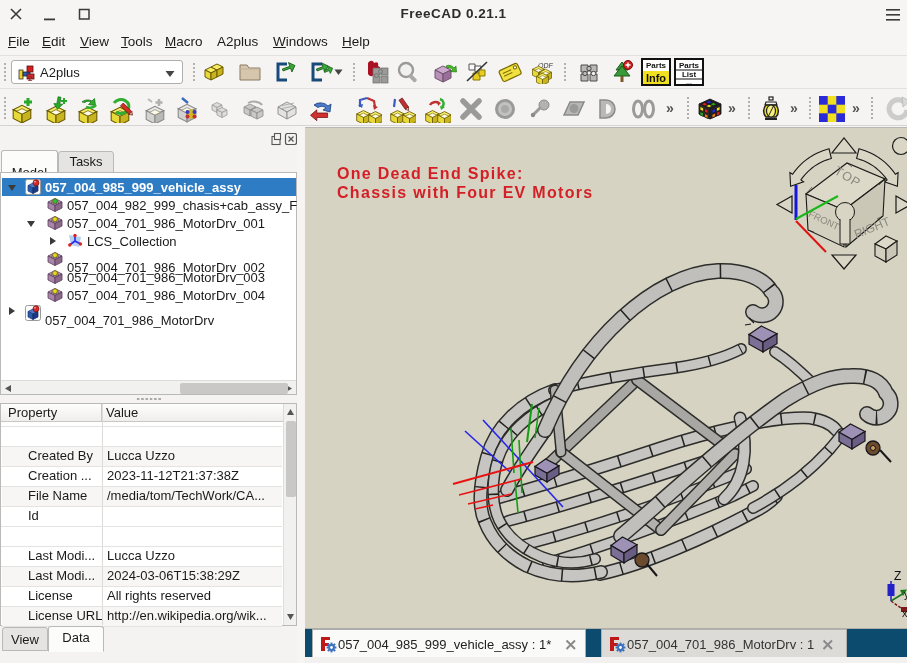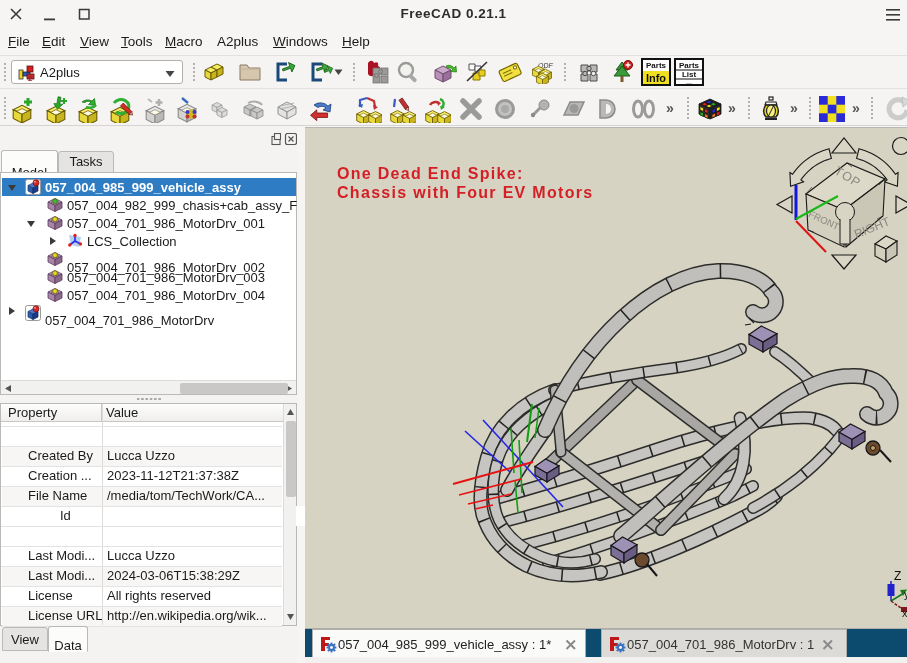--- a/index.html
+++ b/index.html
@@ -532,21 +532,21 @@
 <div class="pval">Lucca Uzzo</div>
 </div>
 <div class="prow" style="top:62px;background:#ffffff;">
 <div class="pname">Creation ...</div>
 <div class="pval">2023-11-12T21:37:38Z</div>
 </div>
 <div class="prow" style="top:82px;background:#f7f6f5;">
 <div class="pname">File Name</div>
 <div class="pval">/media/tom/TechWork/CA...</div>
 </div>
-<div class="prow" style="top:102px;background:#ffffff;margin-left:32px;">
+<div class="prow" style="top:102px;background:#ffffff;">
 <div class="pname">Id</div>
 <div class="pval"></div>
 </div>
 <div class="prow" style="top:142px;background:#ffffff;">
 <div class="pname">Last Modi...</div>
 <div class="pval">Lucca Uzzo</div>
 </div>
 <div class="prow" style="top:162px;background:#f7f6f5;">
 <div class="pname">Last Modi...</div>
 <div class="pval">2024-03-06T15:38:29Z</div>
@@ -575,21 +575,21 @@
 <svg class="abs" style="left:2px;top:4px" width="9" height="8">
           <polygon points="1,7 8,7 4.5,1" fill="#555"></polygon>
         </svg>
 <div class="abs" style="left:1.5px;top:17px;width:10px;height:76px;background:#c9c8c6;border-radius:2px;"></div>
 <svg class="abs" style="left:2px;top:209px" width="9" height="8">
           <polygon points="1,1 8,1 4.5,7" fill="#555"></polygon>
         </svg>
 </div>
 </div>
 <div class="tab inactive" style="left:2px;top:501px;width:46px;height:24px;padding-top:4px;border-radius:3px 3px 0 0;">View</div>
-<div class="tab active" style="left:48px;top:500px;width:40px;height:26px;padding-top:11px;border-radius:3px 3px 0 0;">Data</div>
+<div class="tab active" style="left:48px;top:500px;width:56px;height:26px;padding-top:3px;border-radius:3px 3px 0 0;">Data</div>
 </div>
 <svg class="abs" style="left:305px;top:128px" width="602" height="500" viewBox="0 0 602 500">
 <rect x="0" y="0" width="602" height="500" fill="#d6d3c2"></rect>
     <text x="32" y="50.5" font-size="16" font-weight="bold" fill="#d41f26" letter-spacing="1.3" font-family="Liberation Sans">One Dead End Spike:</text>
     <text x="32" y="69.5" font-size="16" font-weight="bold" fill="#d41f26" letter-spacing="1.3" font-family="Liberation Sans">Chassis with Four EV Motors</text>
 <path d="M 193,370 C 235,358 295,340 355,320 C 400,305 468,288 505,290 C 518,292 527,296 532,303" fill="none" stroke="#2c2c2a" stroke-width="13" stroke-linecap="round"></path>
     <path d="M 193,370 C 235,358 295,340 355,320 C 400,305 468,288 505,290 C 518,292 527,296 532,303" fill="none" stroke="#c6c5c2" stroke-width="10" stroke-linecap="round"></path>
     <path d="M 193,370 C 235,358 295,340 355,320 C 400,305 468,288 505,290 C 518,292 527,296 532,303" fill="none" stroke="#222220" stroke-width="11" stroke-dasharray="1.5 32" stroke-dashoffset="8"></path>
     <path d="M 203,393 C 268,376 342,352 412,329 C 420,326 428,323 436,321" fill="none" stroke="#2c2c2a" stroke-width="12" stroke-linecap="round"></path>
     <path d="M 203,393 C 268,376 342,352 412,329 C 420,326 428,323 436,321" fill="none" stroke="#c6c5c2" stroke-width="9" stroke-linecap="round"></path>

